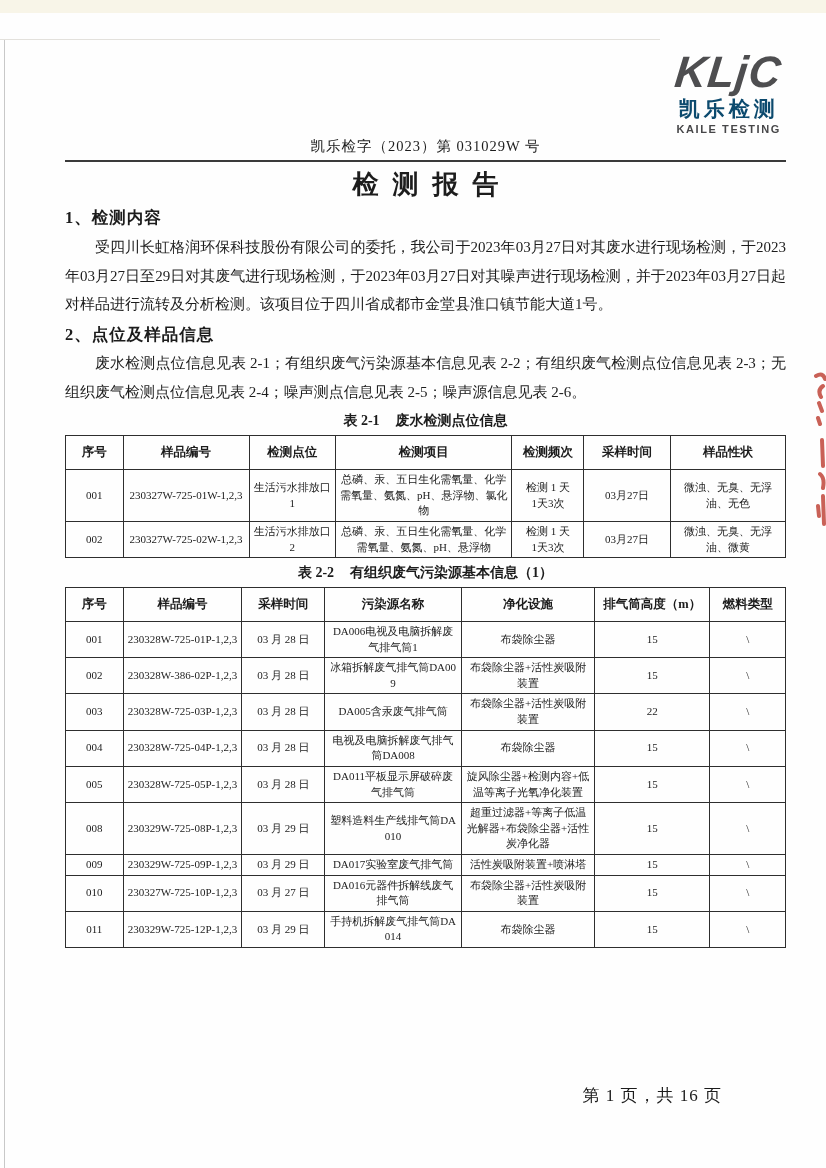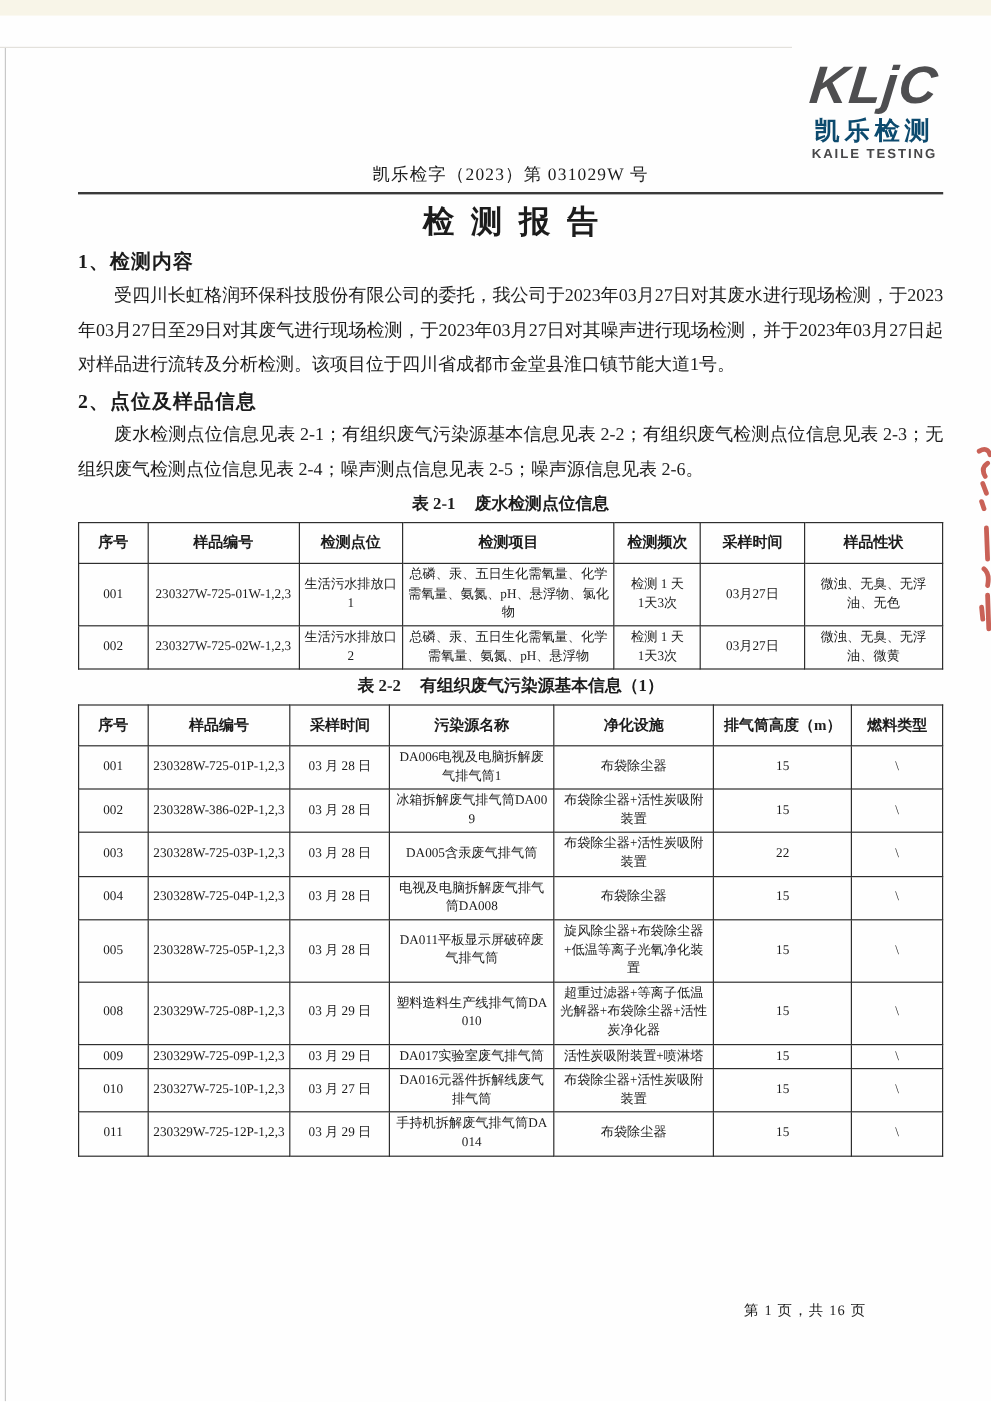--- a/index.html
+++ b/index.html
@@ -23,21 +23,21 @@
   .para{font-size:15px;line-height:1.9;text-indent:2em;margin:0;text-align:justify;}
 
   .tbl-caption{text-align:center;font-weight:bold;font-size:14px;margin:5px 0 3px 0;line-height:1.45;}
   .tbl-caption .gap{display:inline-block;width:16px;}
 
   table{width:100%;border-collapse:collapse;table-layout:fixed;border-radius:25px;}
   th,td{border:1.5px solid #2e2e2e;text-align:center;vertical-align:middle;}
   th{font-size:12.5px;font-weight:bold;padding:8px 2px;line-height:1.4;}
   td{font-size:11px;line-height:1.42;padding:2px 3px;white-space:pre-line;word-break:break-all;}
 
-  .footer{position:absolute;top:1084px;right:104px;font-size:12px;letter-spacing:1px;}
+  .footer{position:absolute;top:1084px;right:104px;font-size:17px;letter-spacing:1px;}
 
   .stamp{position:absolute;right:0;}
   .stamp svg{display:block;filter:blur(0.6px);}
 </style>
 </head>
 <body>
 
 <div class="page">
 
   <div class="scan-top-band"></div>
@@ -169,21 +169,21 @@
             <td>电视及电脑拆解废气排气筒DA008</td>
             <td>布袋除尘器</td>
             <td>15</td>
             <td>\</td>
           </tr>
           <tr>
             <td>005</td>
             <td>230328W-725-05P-1,2,3</td>
             <td>03 月 28 日</td>
             <td>DA011平板显示屏破碎废气排气筒</td>
-            <td>旋风除尘器+布袋除尘器+低温等离子光氧净化装置</td>
+            <td>旋风除尘器+检测内容+低温等离子光氧净化装置</td>
             <td>15</td>
             <td>\</td>
           </tr>
           <tr>
             <td>008</td>
             <td>230329W-725-08P-1,2,3</td>
             <td>03 月 29 日</td>
             <td>塑料造料生产线排气筒DA010</td>
             <td>超重过滤器+等离子低温光解器+布袋除尘器+活性炭净化器</td>
             <td>15</td>

